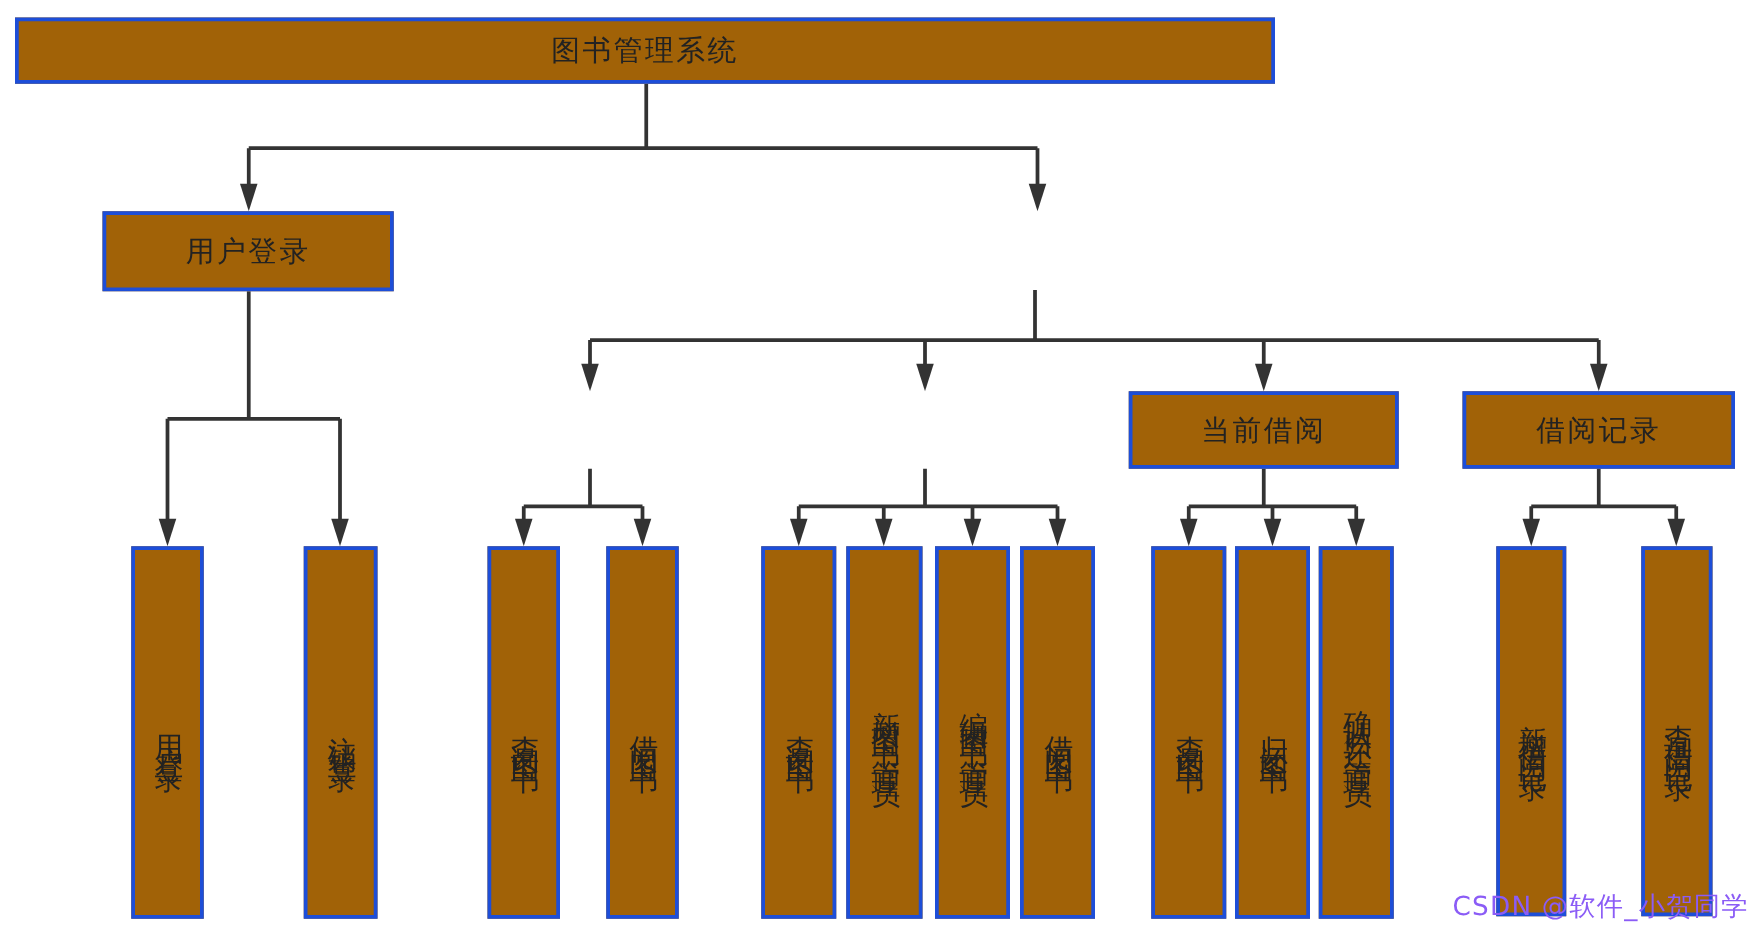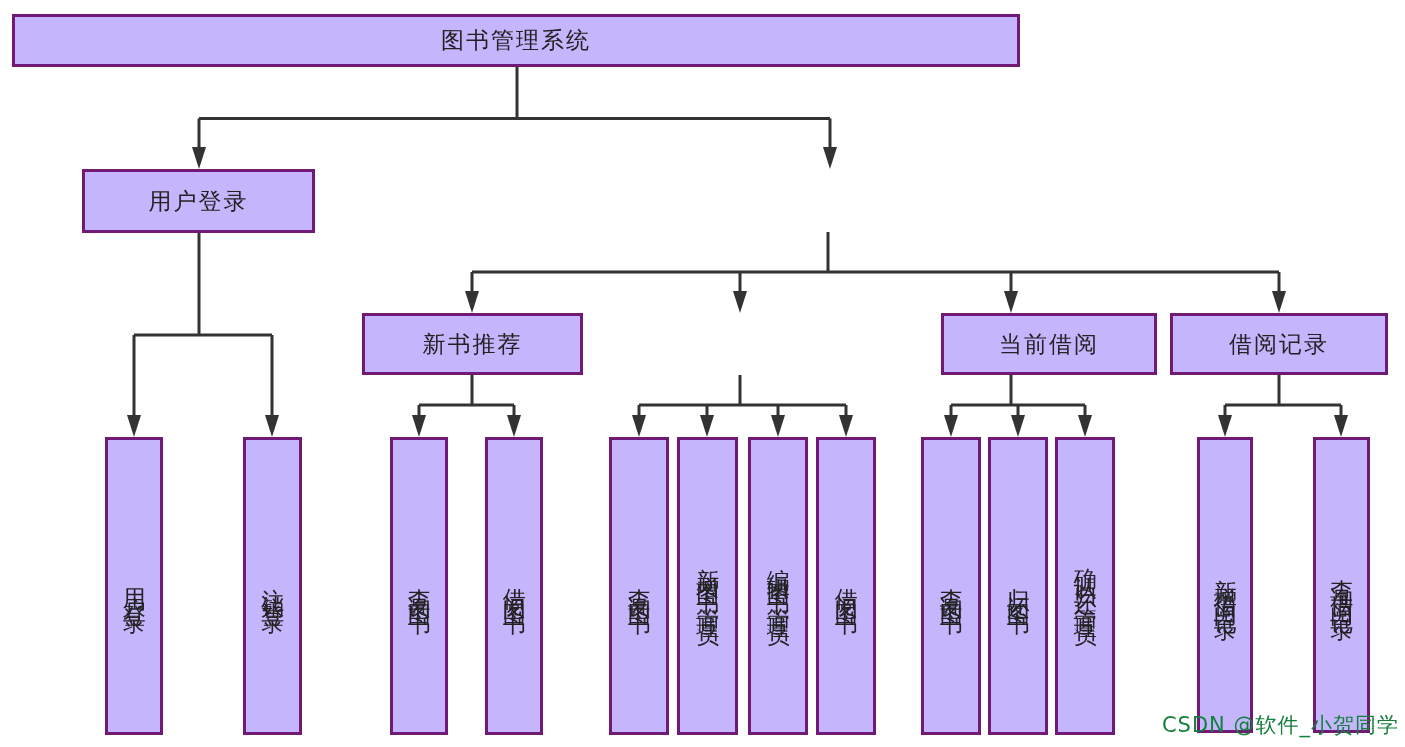--- a/index.html
+++ b/index.html
@@ -17,22 +17,22 @@
   }
   .connectors {
     position: absolute;
     left: 0;
     top: 0;
     z-index: 1;
   }
   .node {
     position: absolute;
     box-sizing: border-box;
-    background: #c4b5fd;
-    border: 3px solid #701a75;
+    background: #a16207;
+    border: 3px solid #1d4ed8;
     color: #222222;
     display: flex;
     align-items: center;
     justify-content: center;
     z-index: 2;
   }
   .hnode {
     font-size: 23px;
     letter-spacing: 2px;
     white-space: nowrap;
@@ -42,21 +42,21 @@
     font-size: 23px;
     letter-spacing: 8px;
     line-height: 1.1;
     white-space: nowrap;
   }
   .watermark {
     position: absolute;
     right: 6px;
     bottom: 8px;
     font-size: 21px;
-    color: #15803d;
+    color: #8b5cf6;
     letter-spacing: 1px;
     z-index: 3;
     white-space: nowrap;
   }
 </style>
 </head>
 <body>
 
 <div class="canvas">
 
@@ -102,22 +102,21 @@
       <polygon points="1078,415 1092,415 1085,437"></polygon>
       <polygon points="1218,415 1232,415 1225,437"></polygon>
       <polygon points="1334,415 1348,415 1341,437"></polygon>
     </g>
   </svg>
 
   <div class="node hnode" style="left:12px; top:14px; width:1008px; height:53px;">图书管理系统</div>
 
   <div class="node hnode" style="left:82px; top:169px; width:233px; height:64px;">用户登录</div>
 
-  <div class="node hnode" style="left:362px; top:313px; width:221px; height:62px;">新书推荐</div>
-  <div class="node hnode" style="left:941px; top:313px; width:216px; height:62px;">当前借阅</div>
+  <div class="node hnode" style="left:903px; top:313px; width:216px; height:62px;">当前借阅</div>
   <div class="node hnode" style="left:1170px; top:313px; width:218px; height:62px;">借阅记录</div>
 
   <div class="node vnode" style="left:105px; top:437px; width:58px; height:298px;">用户登录</div>
   <div class="node vnode" style="left:243px; top:437px; width:59px; height:298px;">注销登录</div>
 
   <div class="node vnode" style="left:390px; top:437px; width:58px; height:298px;">查询图书</div>
   <div class="node vnode" style="left:485px; top:437px; width:58px; height:298px;">借阅图书</div>
 
   <div class="node vnode" style="left:609px; top:437px; width:60px; height:298px;">查询图书</div>
   <div class="node vnode" style="left:677px; top:437px; width:61px; height:298px;">新增图书（管理员）</div>

